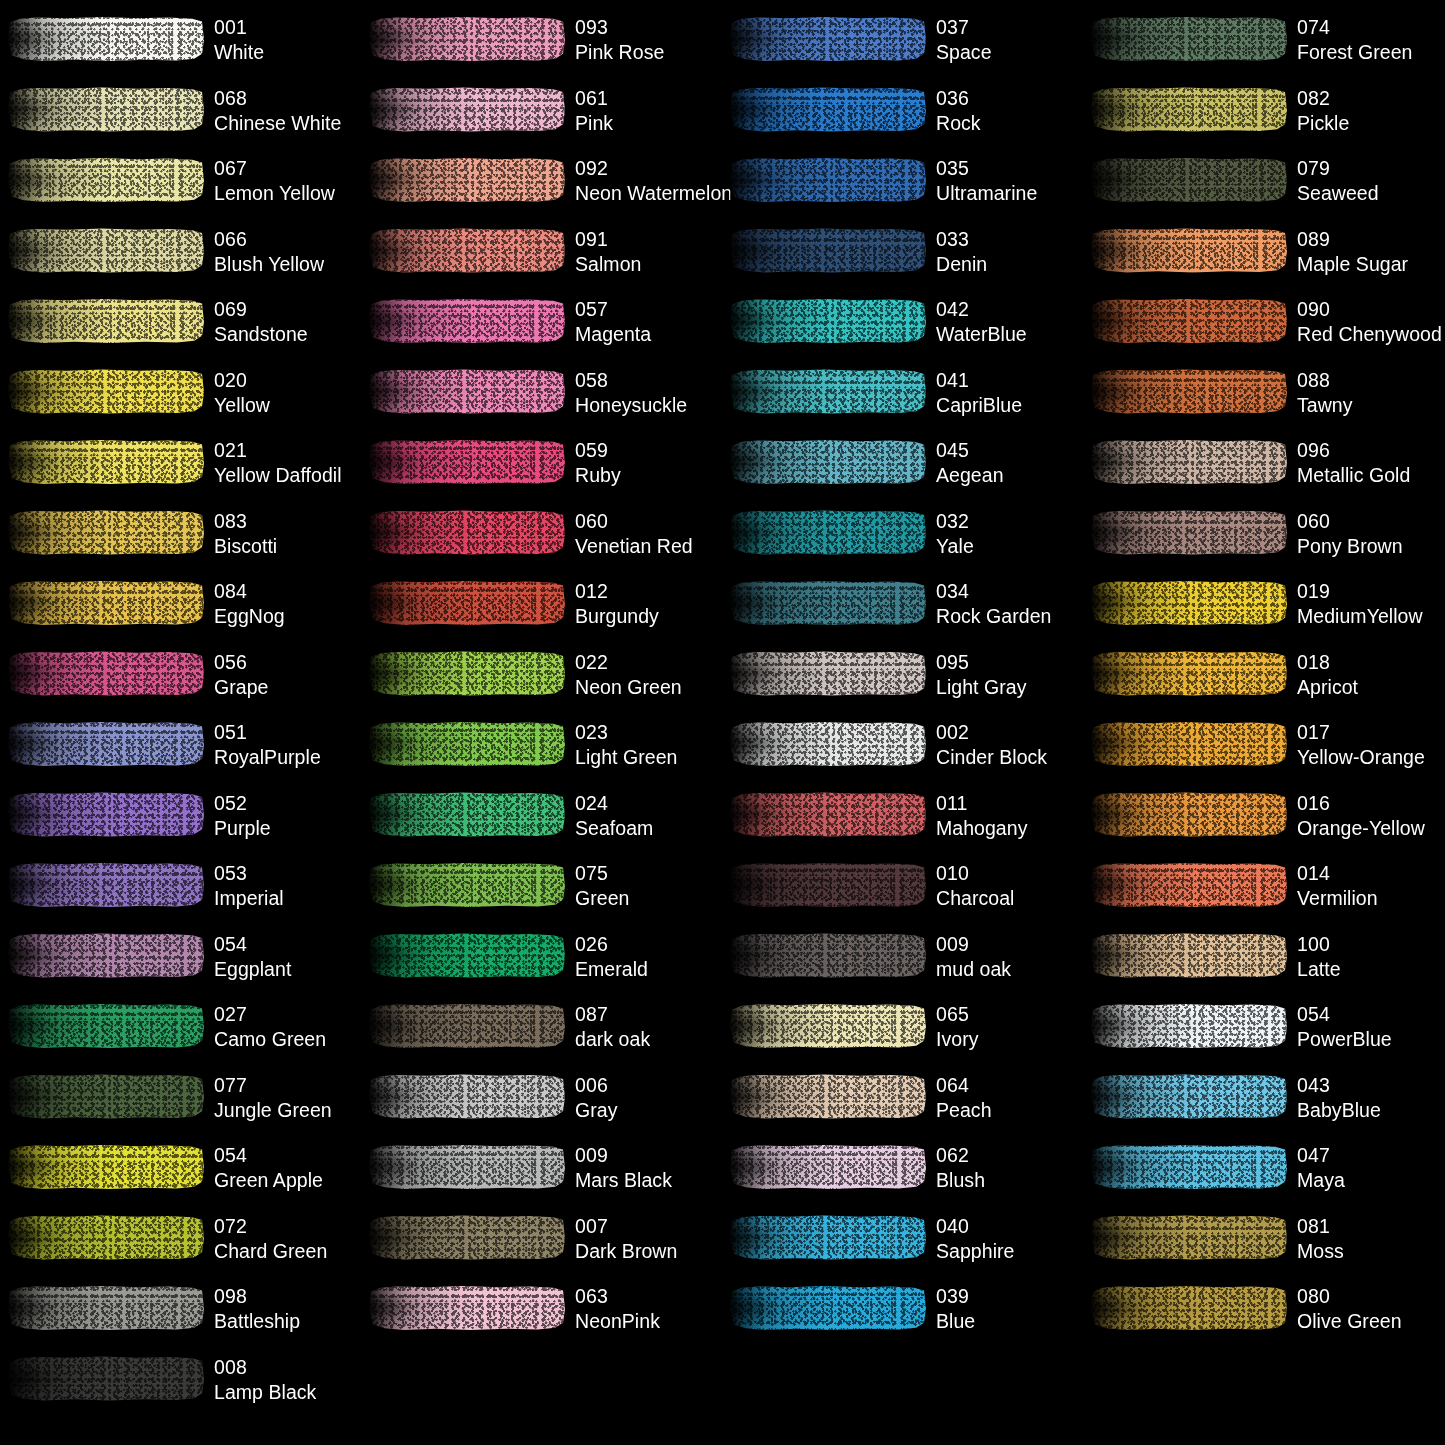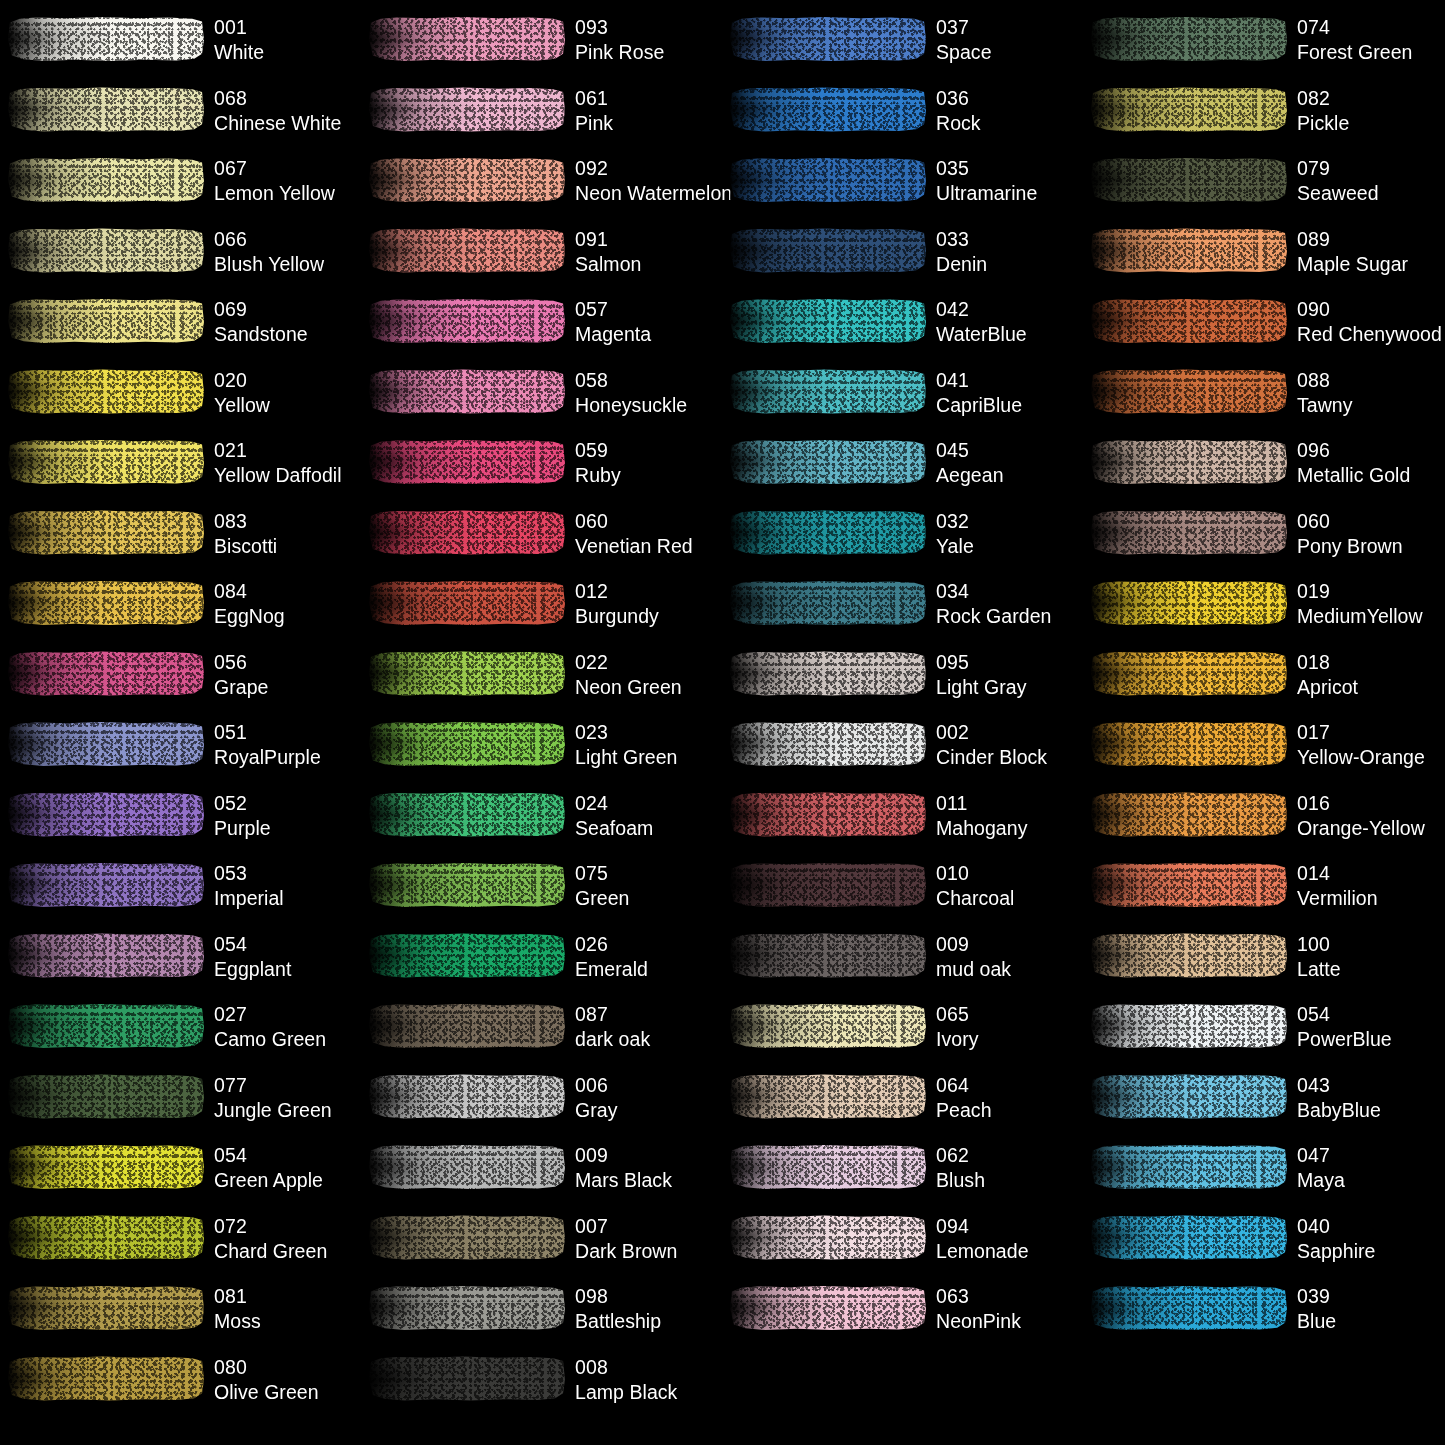--- a/index.html
+++ b/index.html
@@ -884,31 +884,20 @@
         <div class="pigment"></div>
         <div class="grain" style="background-position: 9px 5px, 1px 2px, 5px 3px, 10px 5px, 0px 0px, 1px 2px, 6px 12px, 2px 2px;"></div>
         <div class="fade"></div>
       </div>
       <div class="swatch-labels">
         <span class="swatch-code">007</span>
         <span class="swatch-name">Dark Brown</span>
       </div>
     </div>
     <div class="swatch-row">
-      <div class="swatch-stroke" style="--c: #f2dee2;">
-        <div class="pigment"></div>
-        <div class="grain" style="background-position: 9px 5px, 1px 2px, 5px 3px, 10px 5px, 0px 0px, 1px 2px, 6px 12px, 2px 2px;"></div>
-        <div class="fade"></div>
-      </div>
-      <div class="swatch-labels">
-        <span class="swatch-code">094</span>
-        <span class="swatch-name">Lemonade</span>
-      </div>
-    </div>
-    <div class="swatch-row">
       <div class="swatch-stroke" style="--c: #35b4e0;">
         <div class="pigment"></div>
         <div class="grain" style="background-position: 7px 10px, 10px 0px, 3px 1px, 8px 3px, 6px 8px, 9px 0px, 4px 10px, 0px 0px;"></div>
         <div class="fade"></div>
       </div>
       <div class="swatch-labels">
         <span class="swatch-code">040</span>
         <span class="swatch-name">Sapphire</span>
       </div>
     </div>

